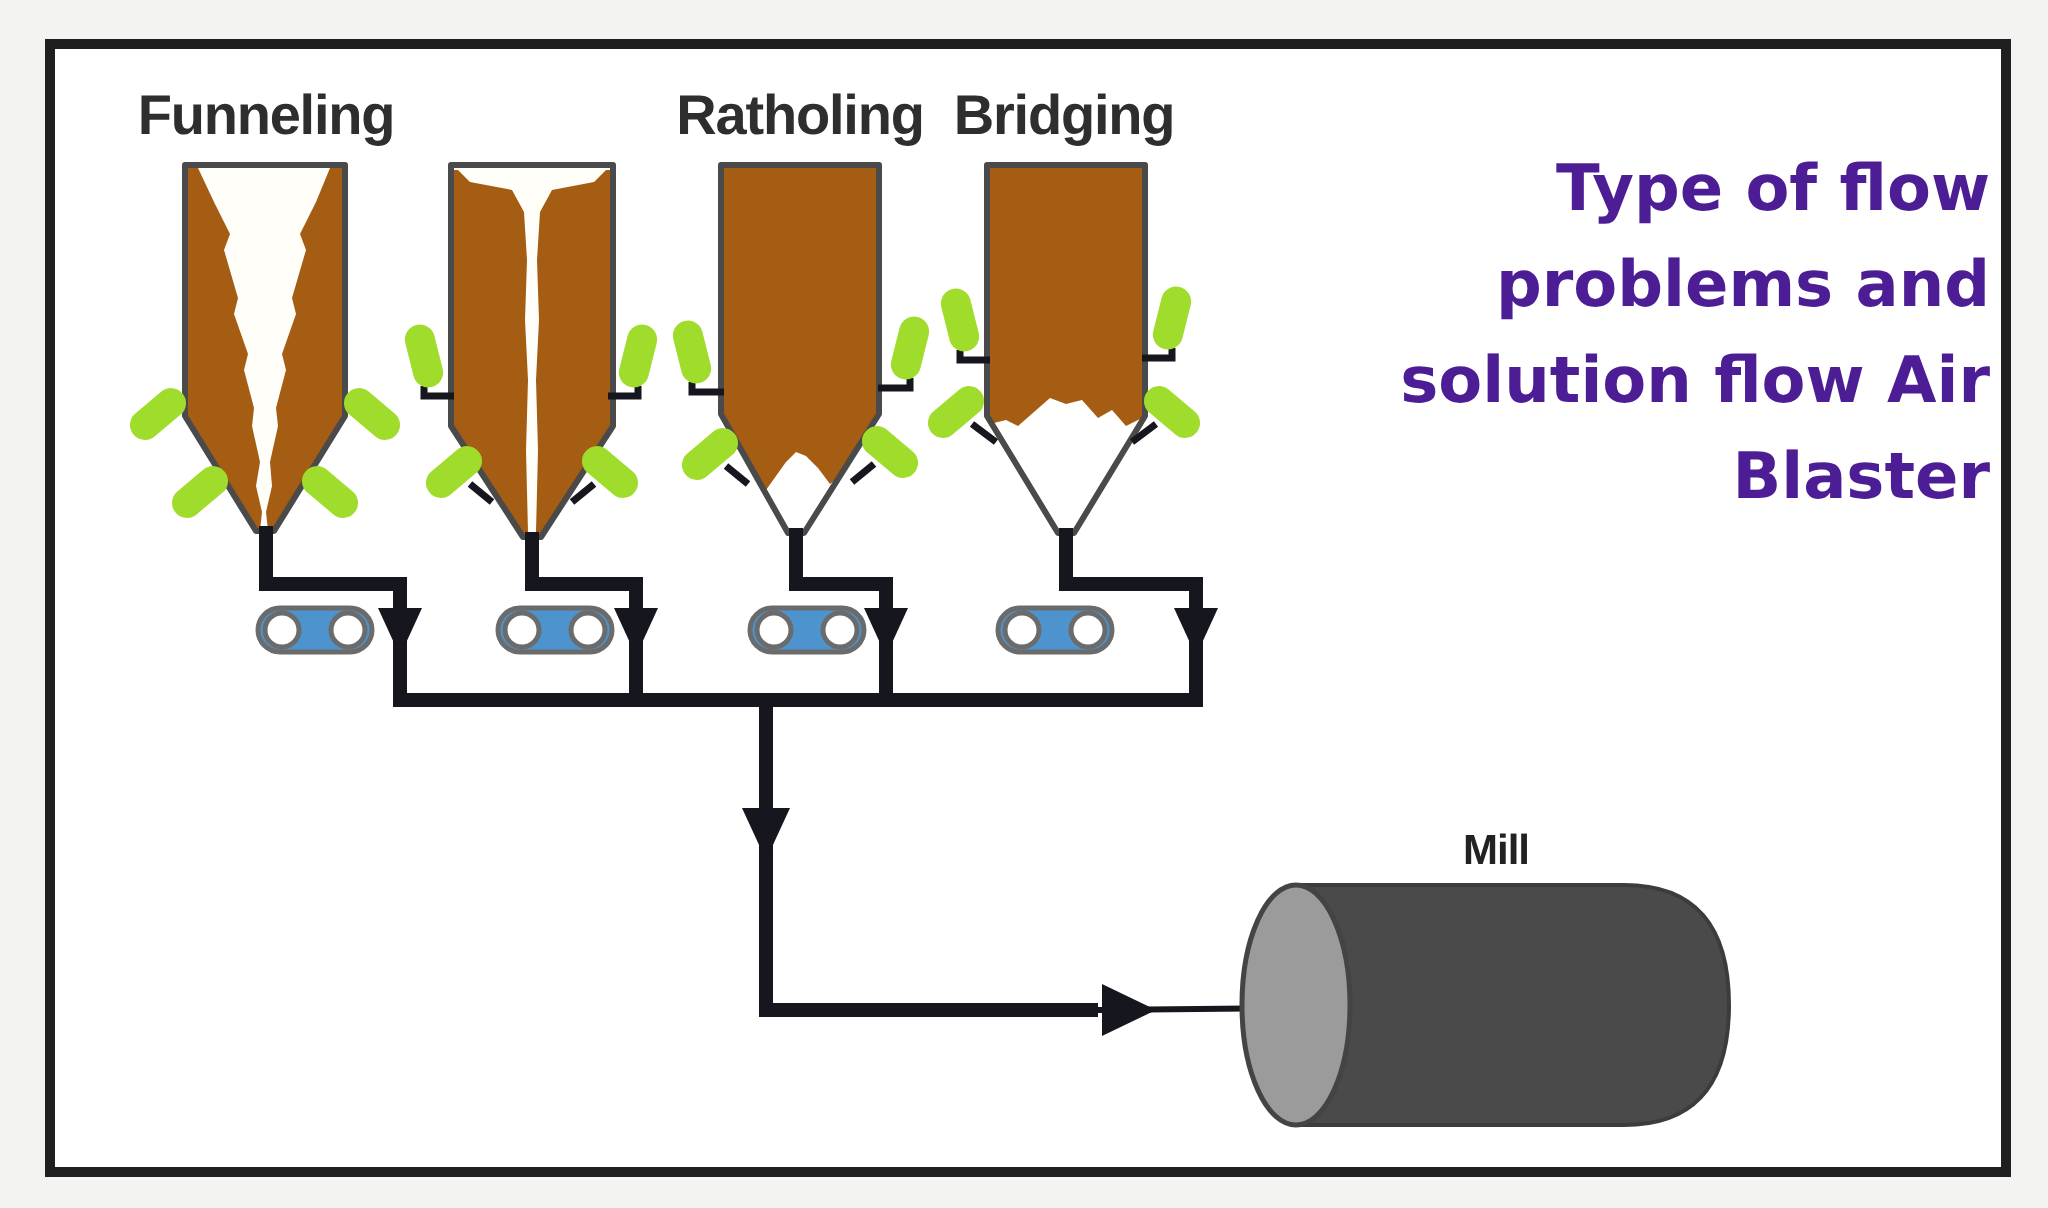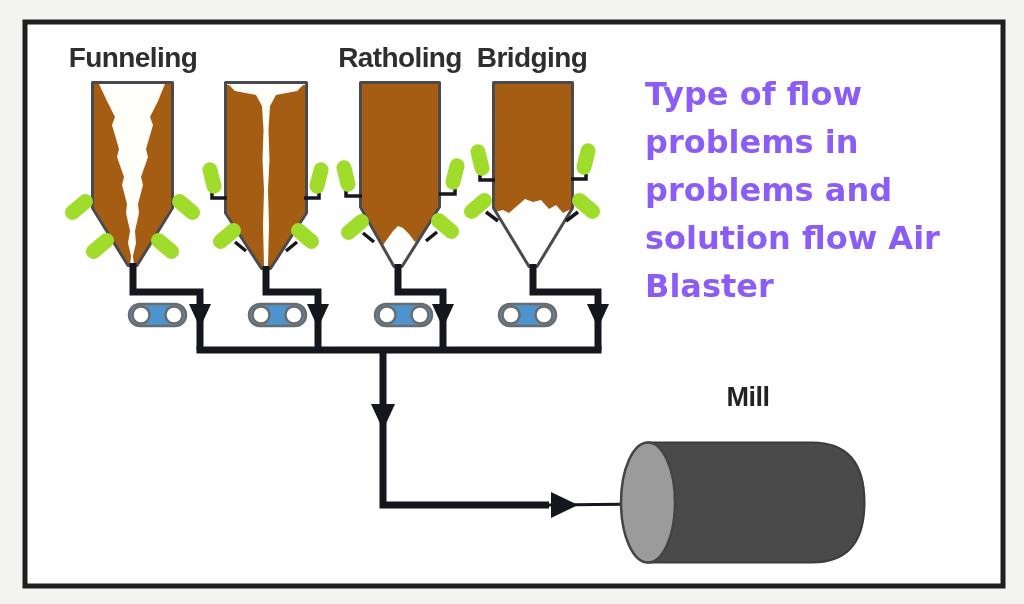--- a/index.html
+++ b/index.html
@@ -12,27 +12,27 @@
   .stage{position:absolute;inset:0;}
   svg{position:absolute;left:0;top:0;}
   .label-layer{position:absolute;inset:0;pointer-events:none;}
   .bunker-label{
     position:absolute;top:42px;width:150px;text-align:center;
     font-weight:bold;font-size:28px;letter-spacing:-0.6px;color:#2e2e2e;
     font-family:"Liberation Sans", sans-serif;
   }
   .side-title{
     position:absolute;left:645px;top:70px;width:350px;
-    text-align:left;color:#8b5cf6;
+    text-align:right;color:#4c1d95;
     font-family:"DejaVu Sans", sans-serif;
     font-weight:700;font-size:32px;line-height:48px;
   }
   .mill-label{
-    position:absolute;left:688px;top:382px;width:120px;text-align:center;
-    font-weight:bold;font-size:27px;letter-spacing:-0.5px;color:#222;
+    position:absolute;left:688px;top:414px;width:120px;text-align:center;
+    font-weight:bold;font-size:21px;letter-spacing:-0.5px;color:#222;
     font-family:"Liberation Sans", sans-serif;
   }
   .material{fill:var(--material-brown,#A55C13);}
   .void{fill:#fffef8;}
   .hopper{fill:none;stroke:var(--hopper-outline-gray,#4A4A4A);stroke-width:3;stroke-linejoin:round;}
   .blaster{fill:var(--air-blaster-green,#A0DC2C);}
   .connector{fill:none;stroke:var(--pipe-black,#15151d);stroke-width:3.5;stroke-linecap:butt;}
   .pipe{fill:none;stroke:var(--pipe-black,#15151d);stroke-width:7;stroke-linejoin:miter;}
   .pipe-thin{fill:none;stroke:var(--pipe-black,#15151d);stroke-width:3;}
   .arrow{fill:var(--pipe-black,#15151d);}
@@ -141,21 +141,20 @@
   </g>
 </svg>
 
 <div class="label-layer">
   <div class="bunker-label" style="left:58px">Funneling</div>
   <div class="bunker-label" style="left:325px">Ratholing</div>
   <div class="bunker-label" style="left:457px">Bridging</div>
 
   <div class="side-title">
     <div>Type of flow</div>
-    <div>problems in</div>
     <div>problems and</div>
     <div>solution flow Air</div>
     <div>Blaster</div>
   </div>
 
   <div class="mill-label">Mill</div>
 </div>
 
 </div>
 

